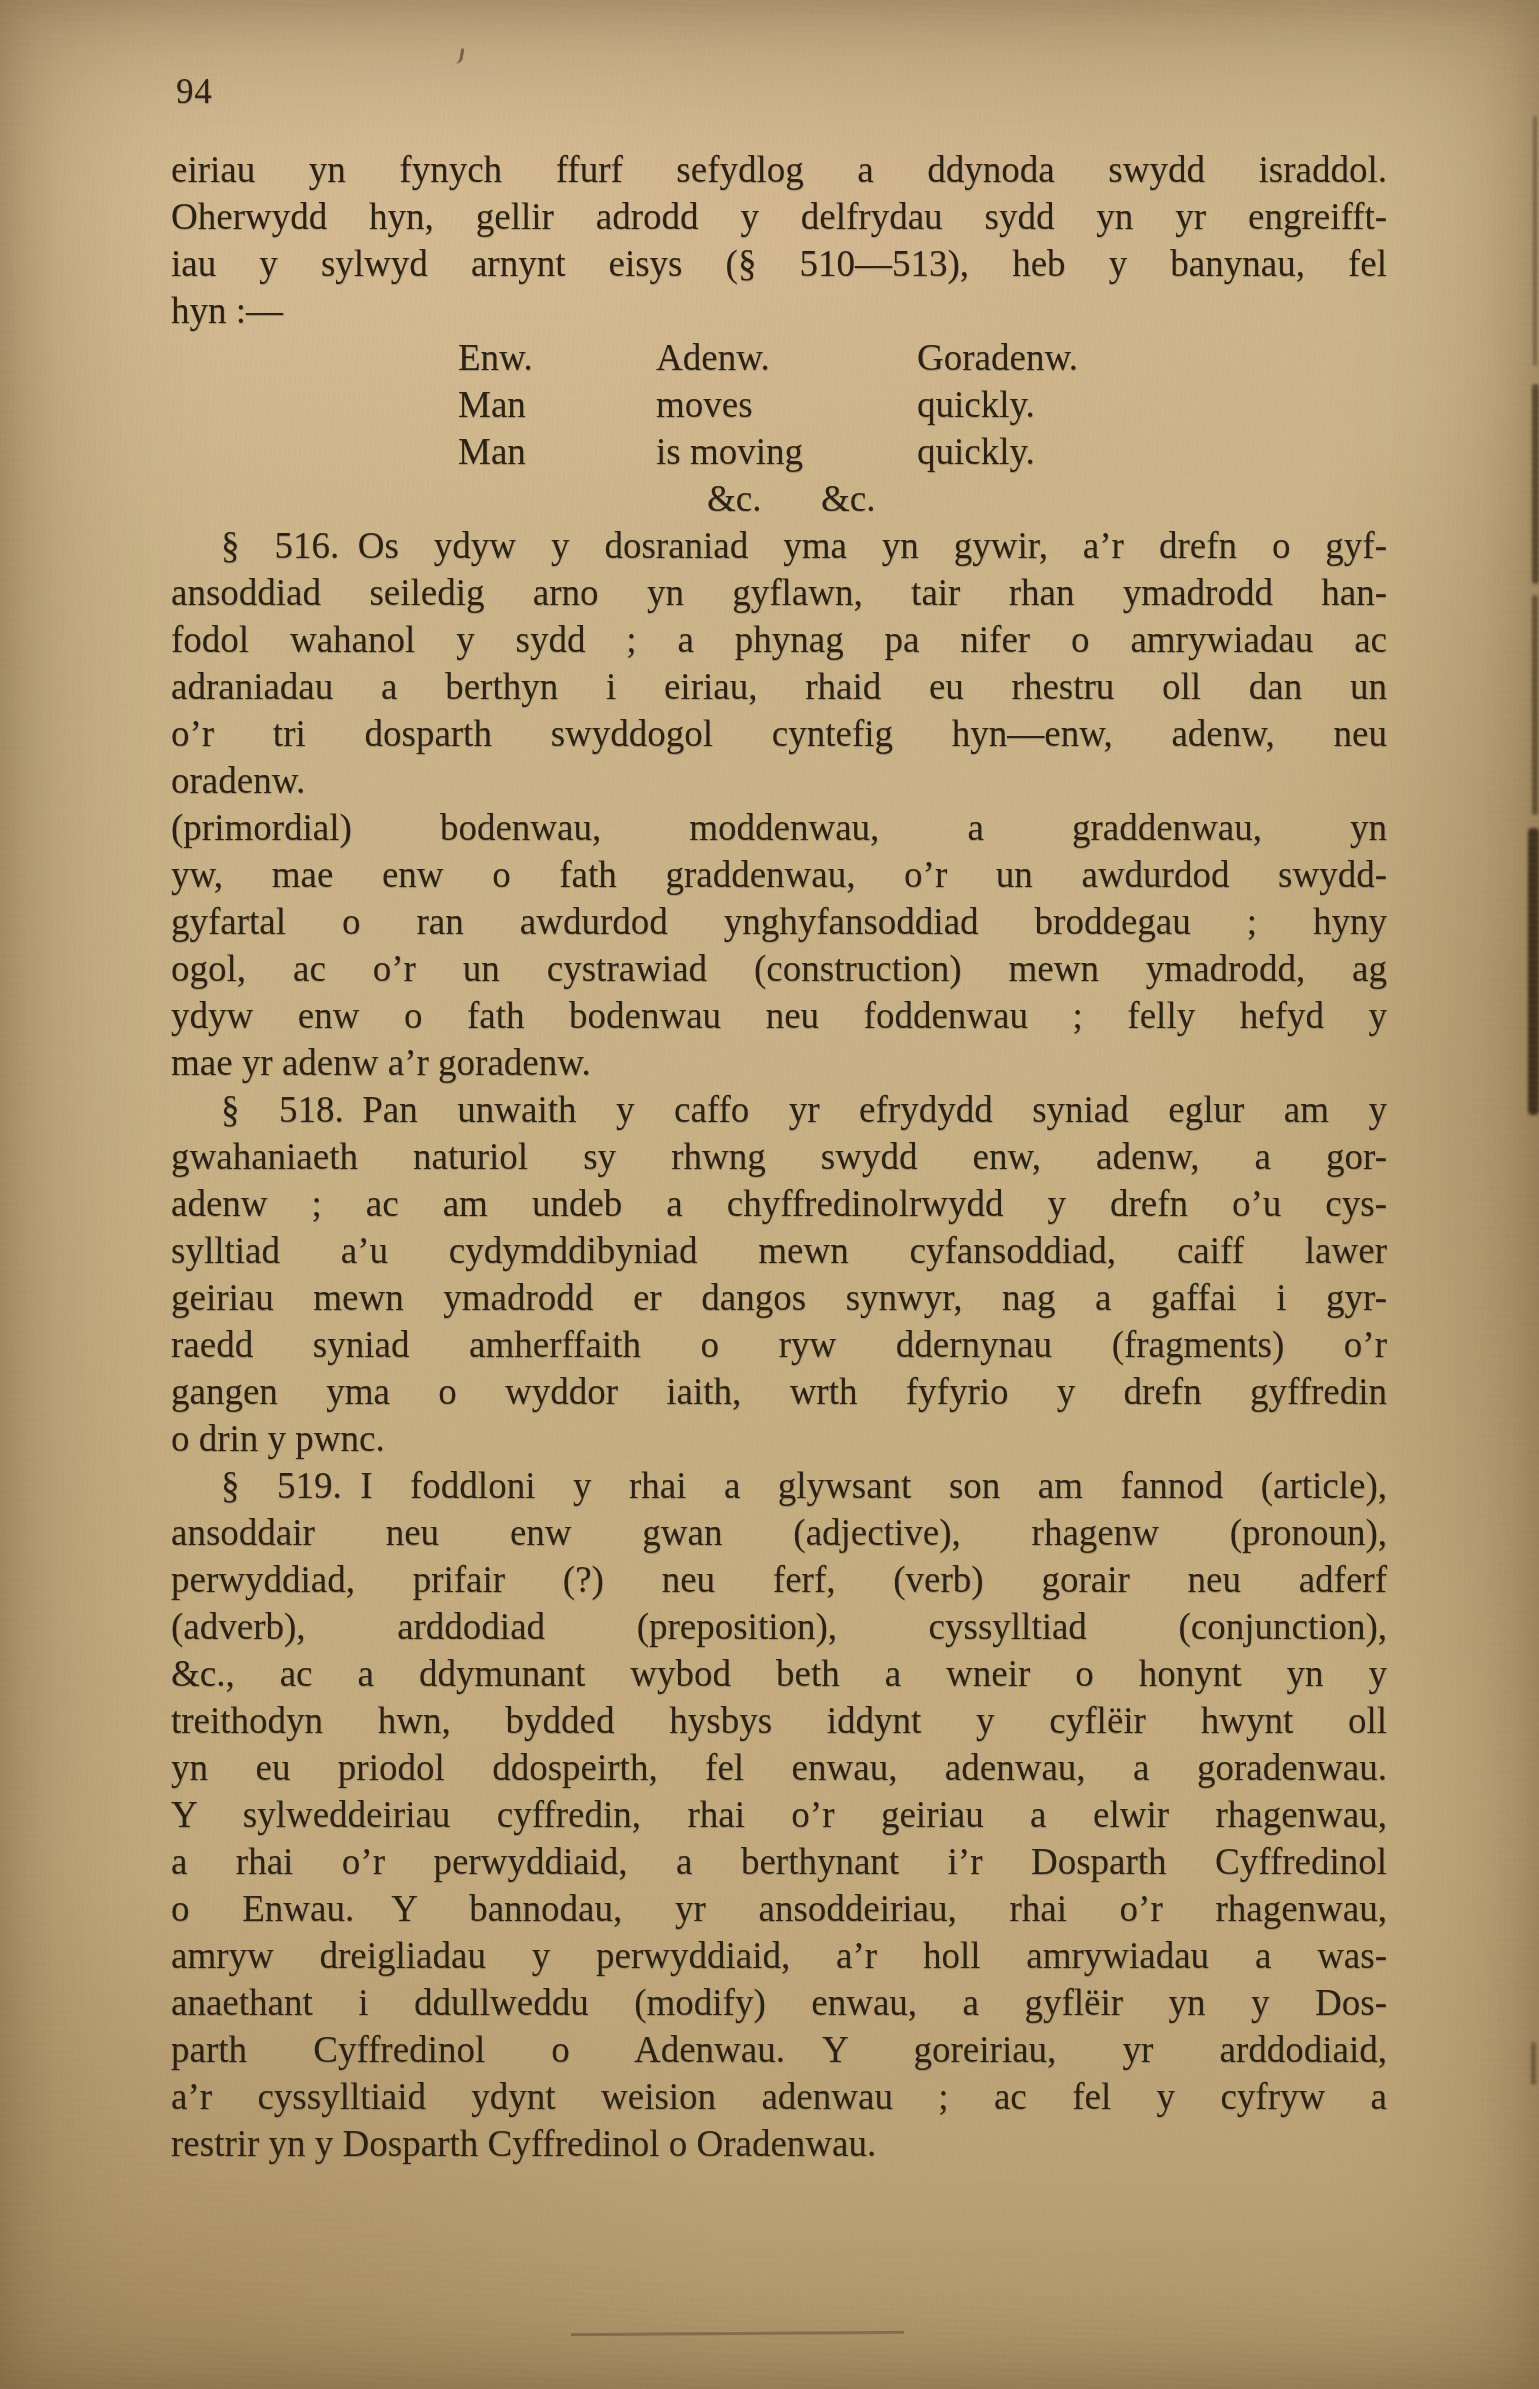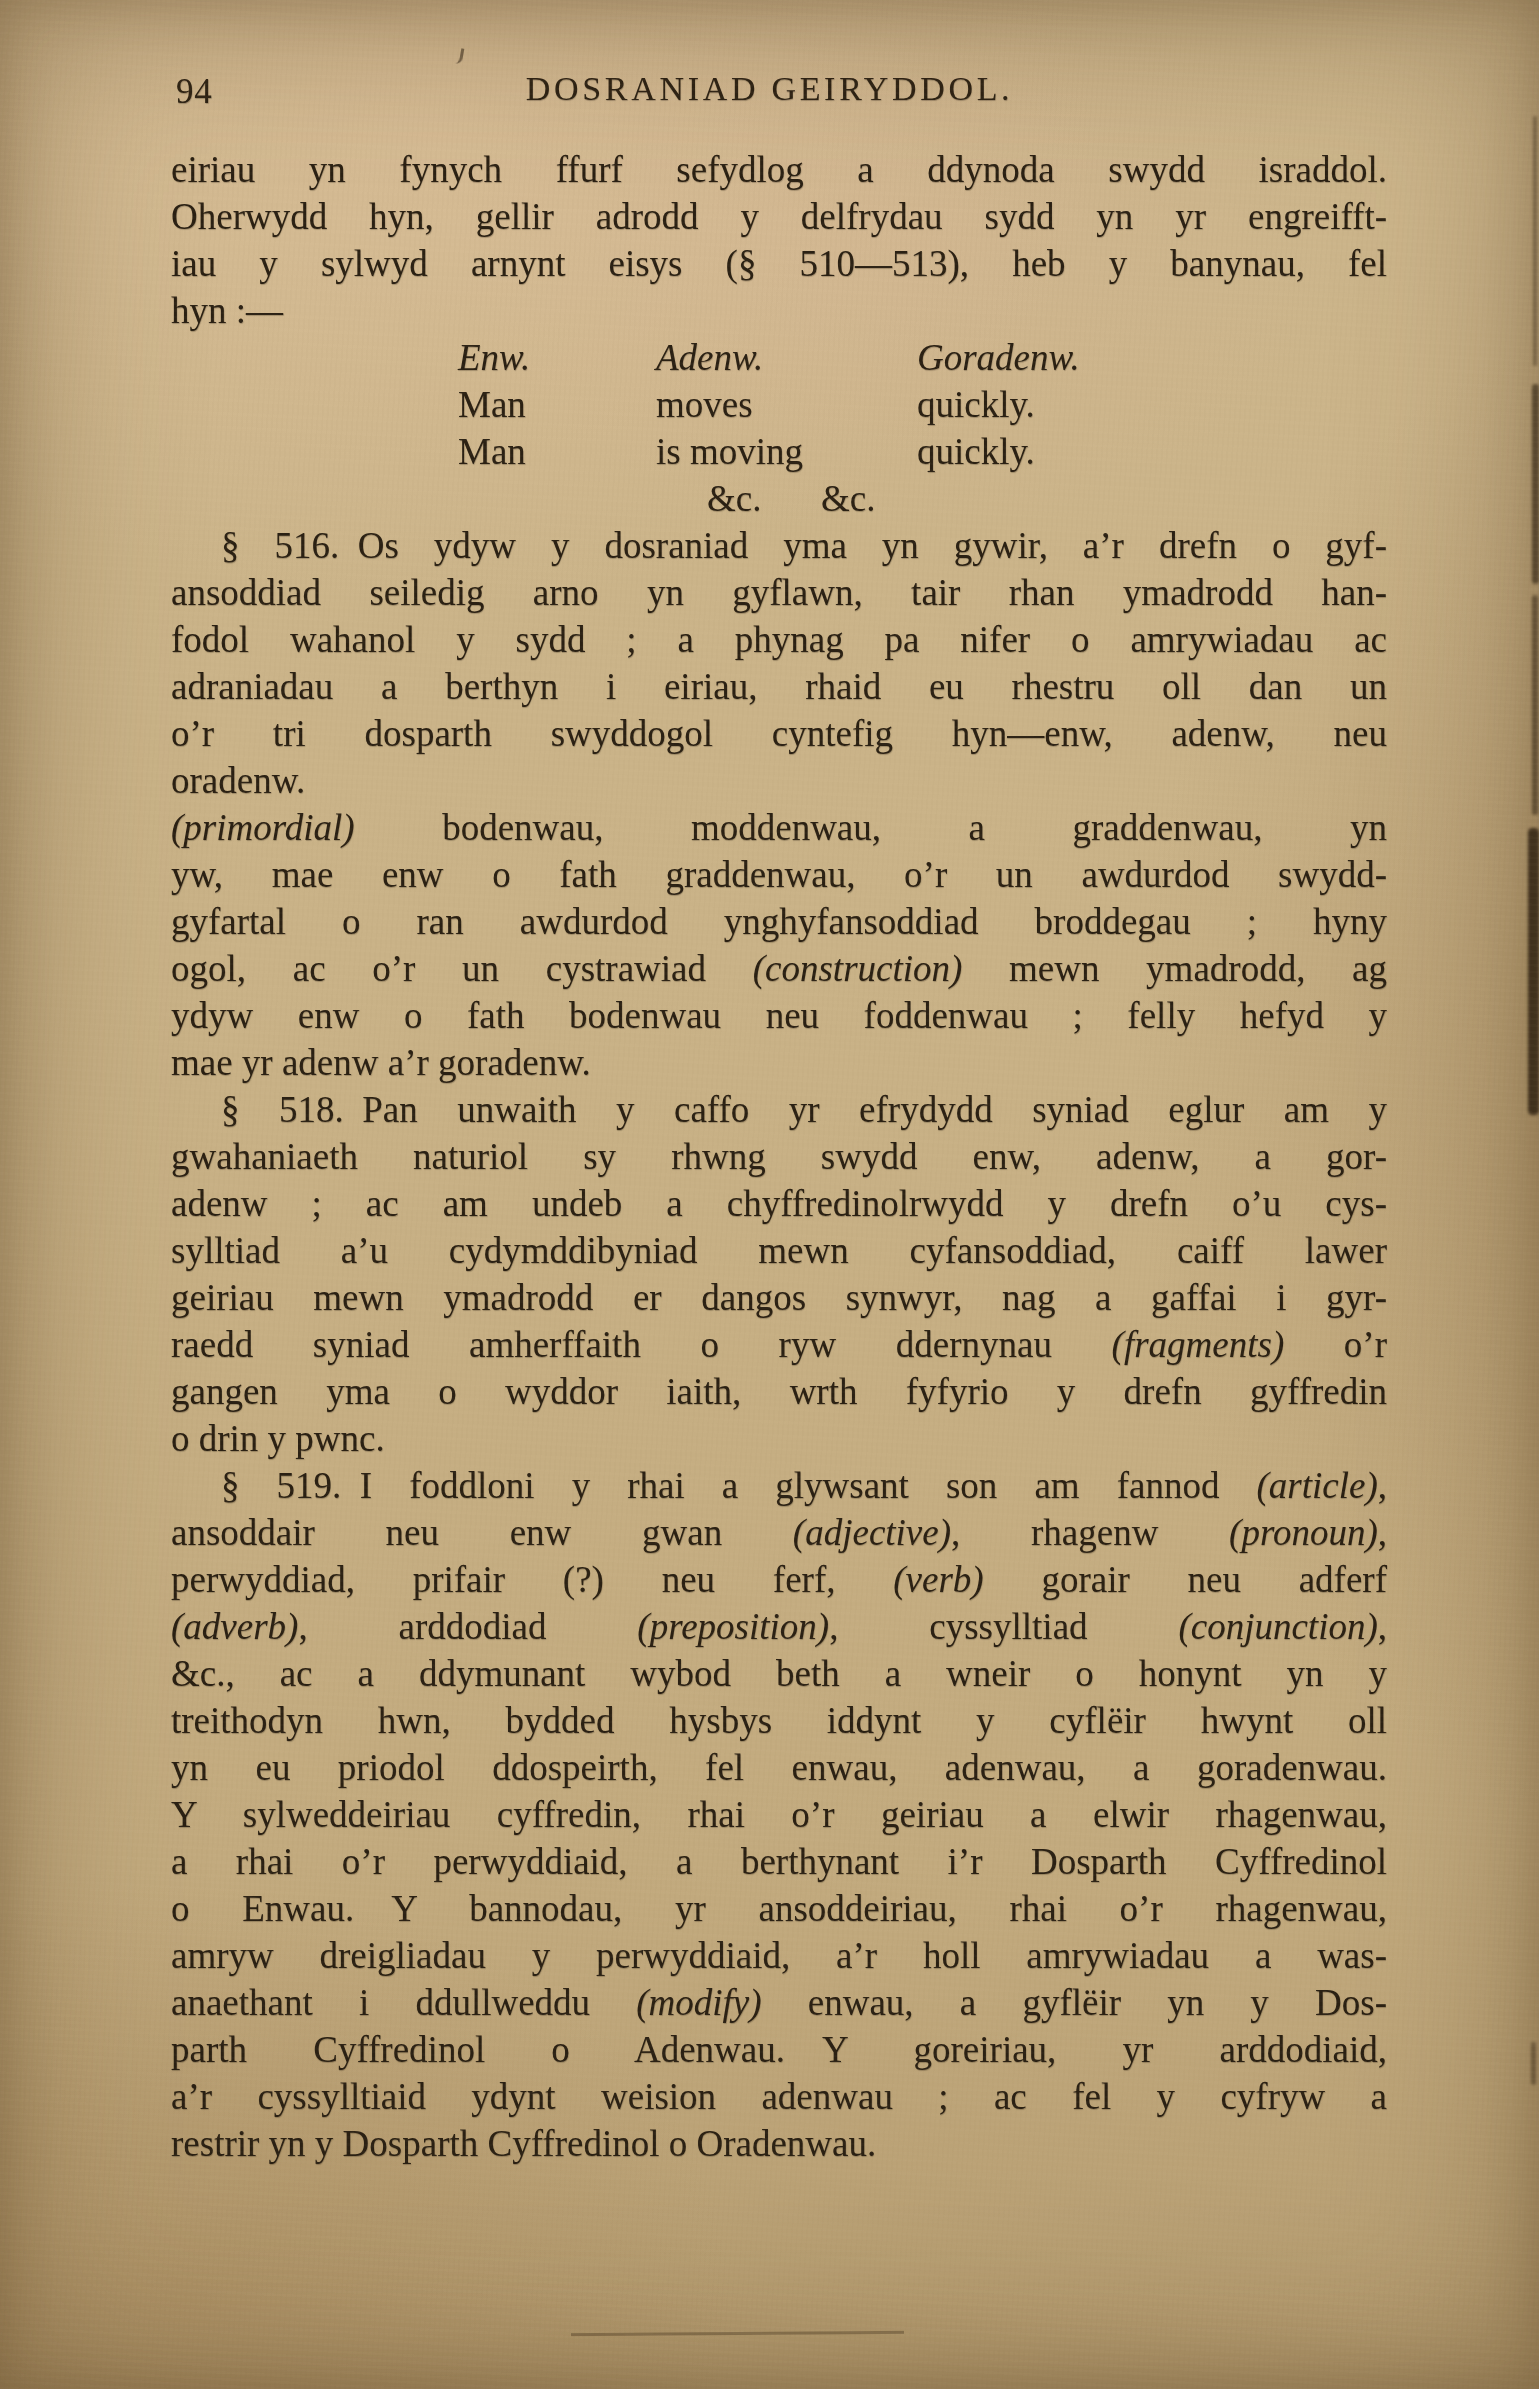--- a/index.html
+++ b/index.html
@@ -37,21 +37,21 @@
                 border-right:3.3px solid rgba(40,30,16,0.55); border-radius:0 0 8.3px 1.7px;
                 transform:rotate(10deg); filter:blur(0.3px); }
 
   .text-col { position:absolute; left:171px; top:146px; width:1216px;
               font-size:37px; line-height:47px; color:#2a2013;
               text-shadow:0.4px 0.7px 0.8px rgba(42,32,19,0.28); }
 
   .line { text-align:justify; text-align-last:justify; }
   .line.last { text-align-last:left; }
   .line.indent { text-indent:50px; }
-  .it { font-style:italic; }
+  .it { }
 
   .spec-table { position:relative; }
   .trow { position:relative; height:47px; }
   .tcell { position:absolute; top:0; white-space:nowrap; }
   .col0 { left:287px; } .col1 { left:485px; } .col2 { left:726px;margin-left:20px; }
   .trow.etc .tcell:nth-child(1) { left:536px; }
   .trow.etc .tcell:nth-child(2) { left:650px; }
 
   .edge-marks { position:absolute; inset:0; pointer-events:none; z-index:4; }
   .streak { position:absolute; background:#20180e; filter:blur(1.7px); border-radius:4.2px; }
@@ -65,21 +65,20 @@
                  background:rgba(62,47,26,0.38); transform:rotate(-0.4deg);
                  filter:blur(0.5px); z-index:4; }
 </style>
 </head>
 <body>
 
 <div class="page">
 
   <div class="header">
     <span class="folio">94</span>
-    <span class="running-title">DOSRANIAD GEIRYDDOL.</span>
   </div>
 
   <div class="stray-mark"></div>
 
   <div class="text-col">
       <div class="para">
         <div class="line"><span>eiriau yn fynych ffurf sefydlog a ddynoda swydd israddol.</span></div>
         <div class="line"><span>Oherwydd hyn, gellir adrodd y delfrydau sydd yn yr engreifft-</span></div>
         <div class="line"><span>iau y sylwyd arnynt eisys (§ 510—513), heb y banynau, fel</span></div>
         <div class="line last"><span>hyn :—</span></div>

